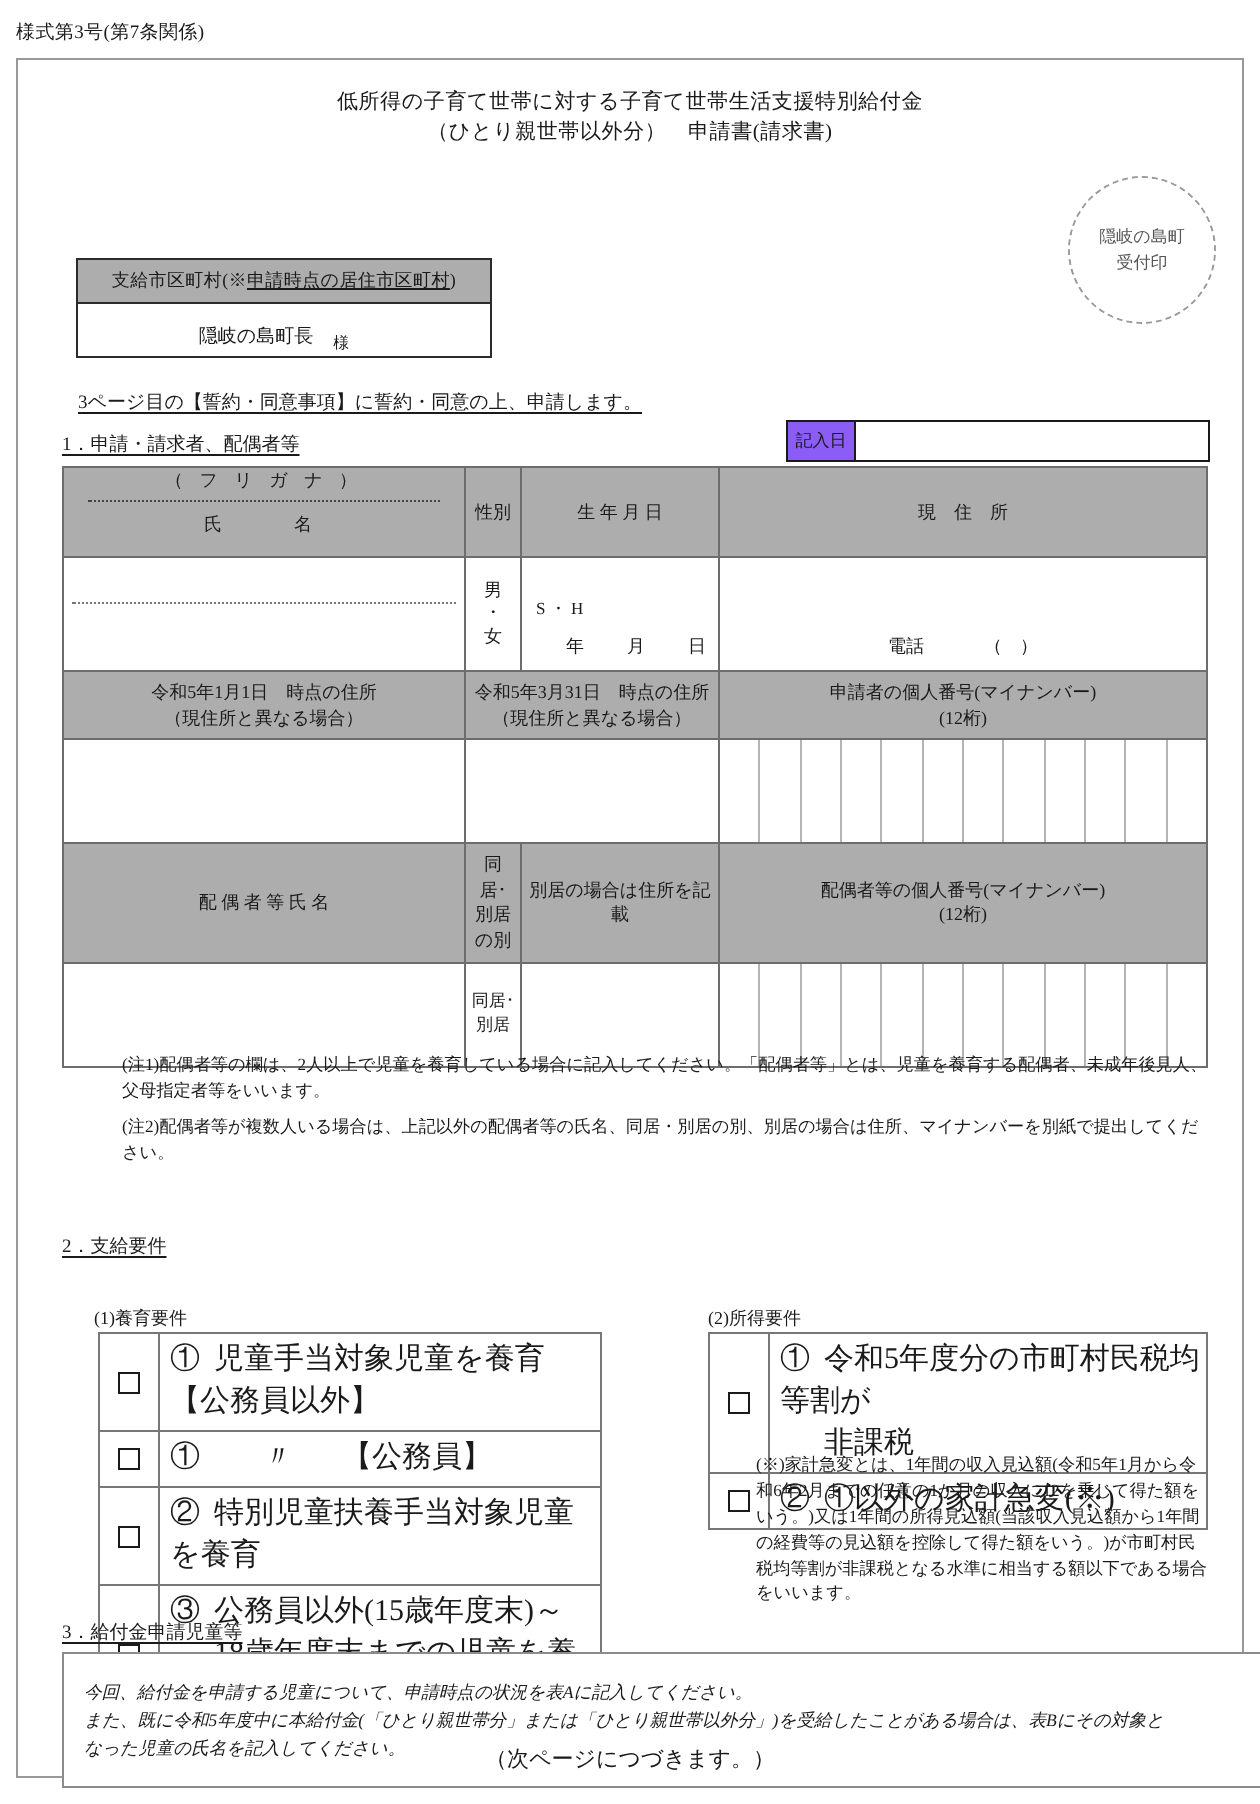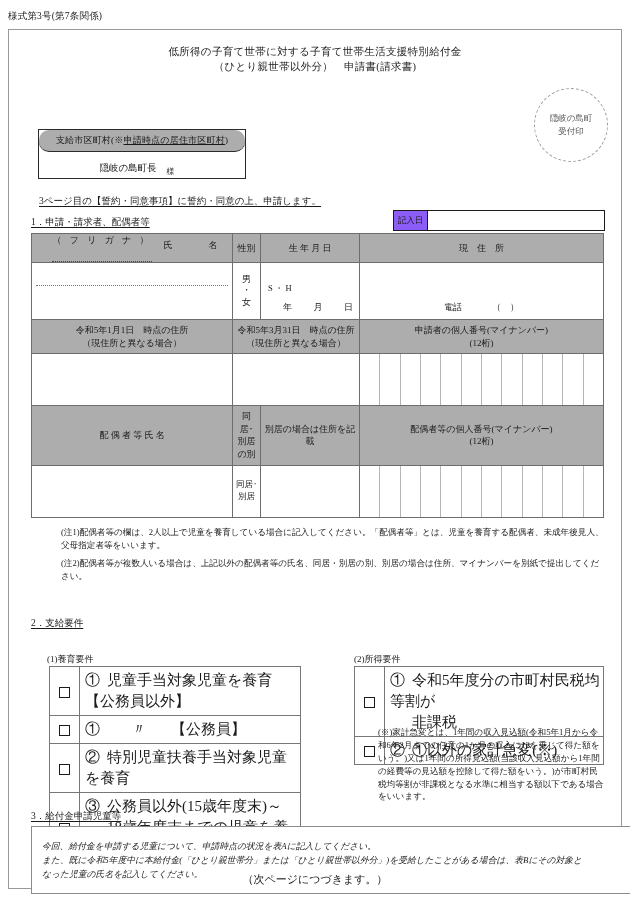--- a/index.html
+++ b/index.html
@@ -59,21 +59,20 @@
     width: 208px;
     border: 1.4px solid #2b2b2b;
   }
   .muni-head {
     background: #adadad;
     text-align: center;
     font-size: 9px;
     padding: 4px 2px 4px;
     border-bottom: 1px solid #2b2b2b;
     letter-spacing: .2px;
-    border-radius: 10px;
   }
   .muni-head u { text-decoration: underline; }
   .muni-body {
     height: 26px;
     display: flex; align-items: flex-end; justify-content: center;
     padding: 0 10px 3px 0;
     font-size: 9.5px;
   }
   .muni-body .sama { font-size: 8px; margin-left: 10px; position: relative; top: 2px; }
 
@@ -138,23 +137,23 @@
     padding: 0;
     vertical-align: middle;
     text-align: center;
   }
   .tbl td.hd { background: #adadad; }
   .tbl td.wht { background: #ffffff; }
 
   .cell-pad { padding: 4px 3px; line-height: 1.4; }
 
   .furigana-hd {
-    display: flex; flex-direction: row;
-    justify-content: center;
-    height: 28px;
+    display: flex; flex-direction: column;
+    justify-content: flex-start;
+    height: 44px;
   }
   .furigana-hd .fg {
     letter-spacing: 3px;
     padding-bottom: 3px;
     margin: 0 12px;
     border-bottom: 1px dotted #444;
   }
   .furigana-hd .nm { letter-spacing: 6px; padding-top: 5px; }
 
   .name-blank { height: 56px; position: relative; }

